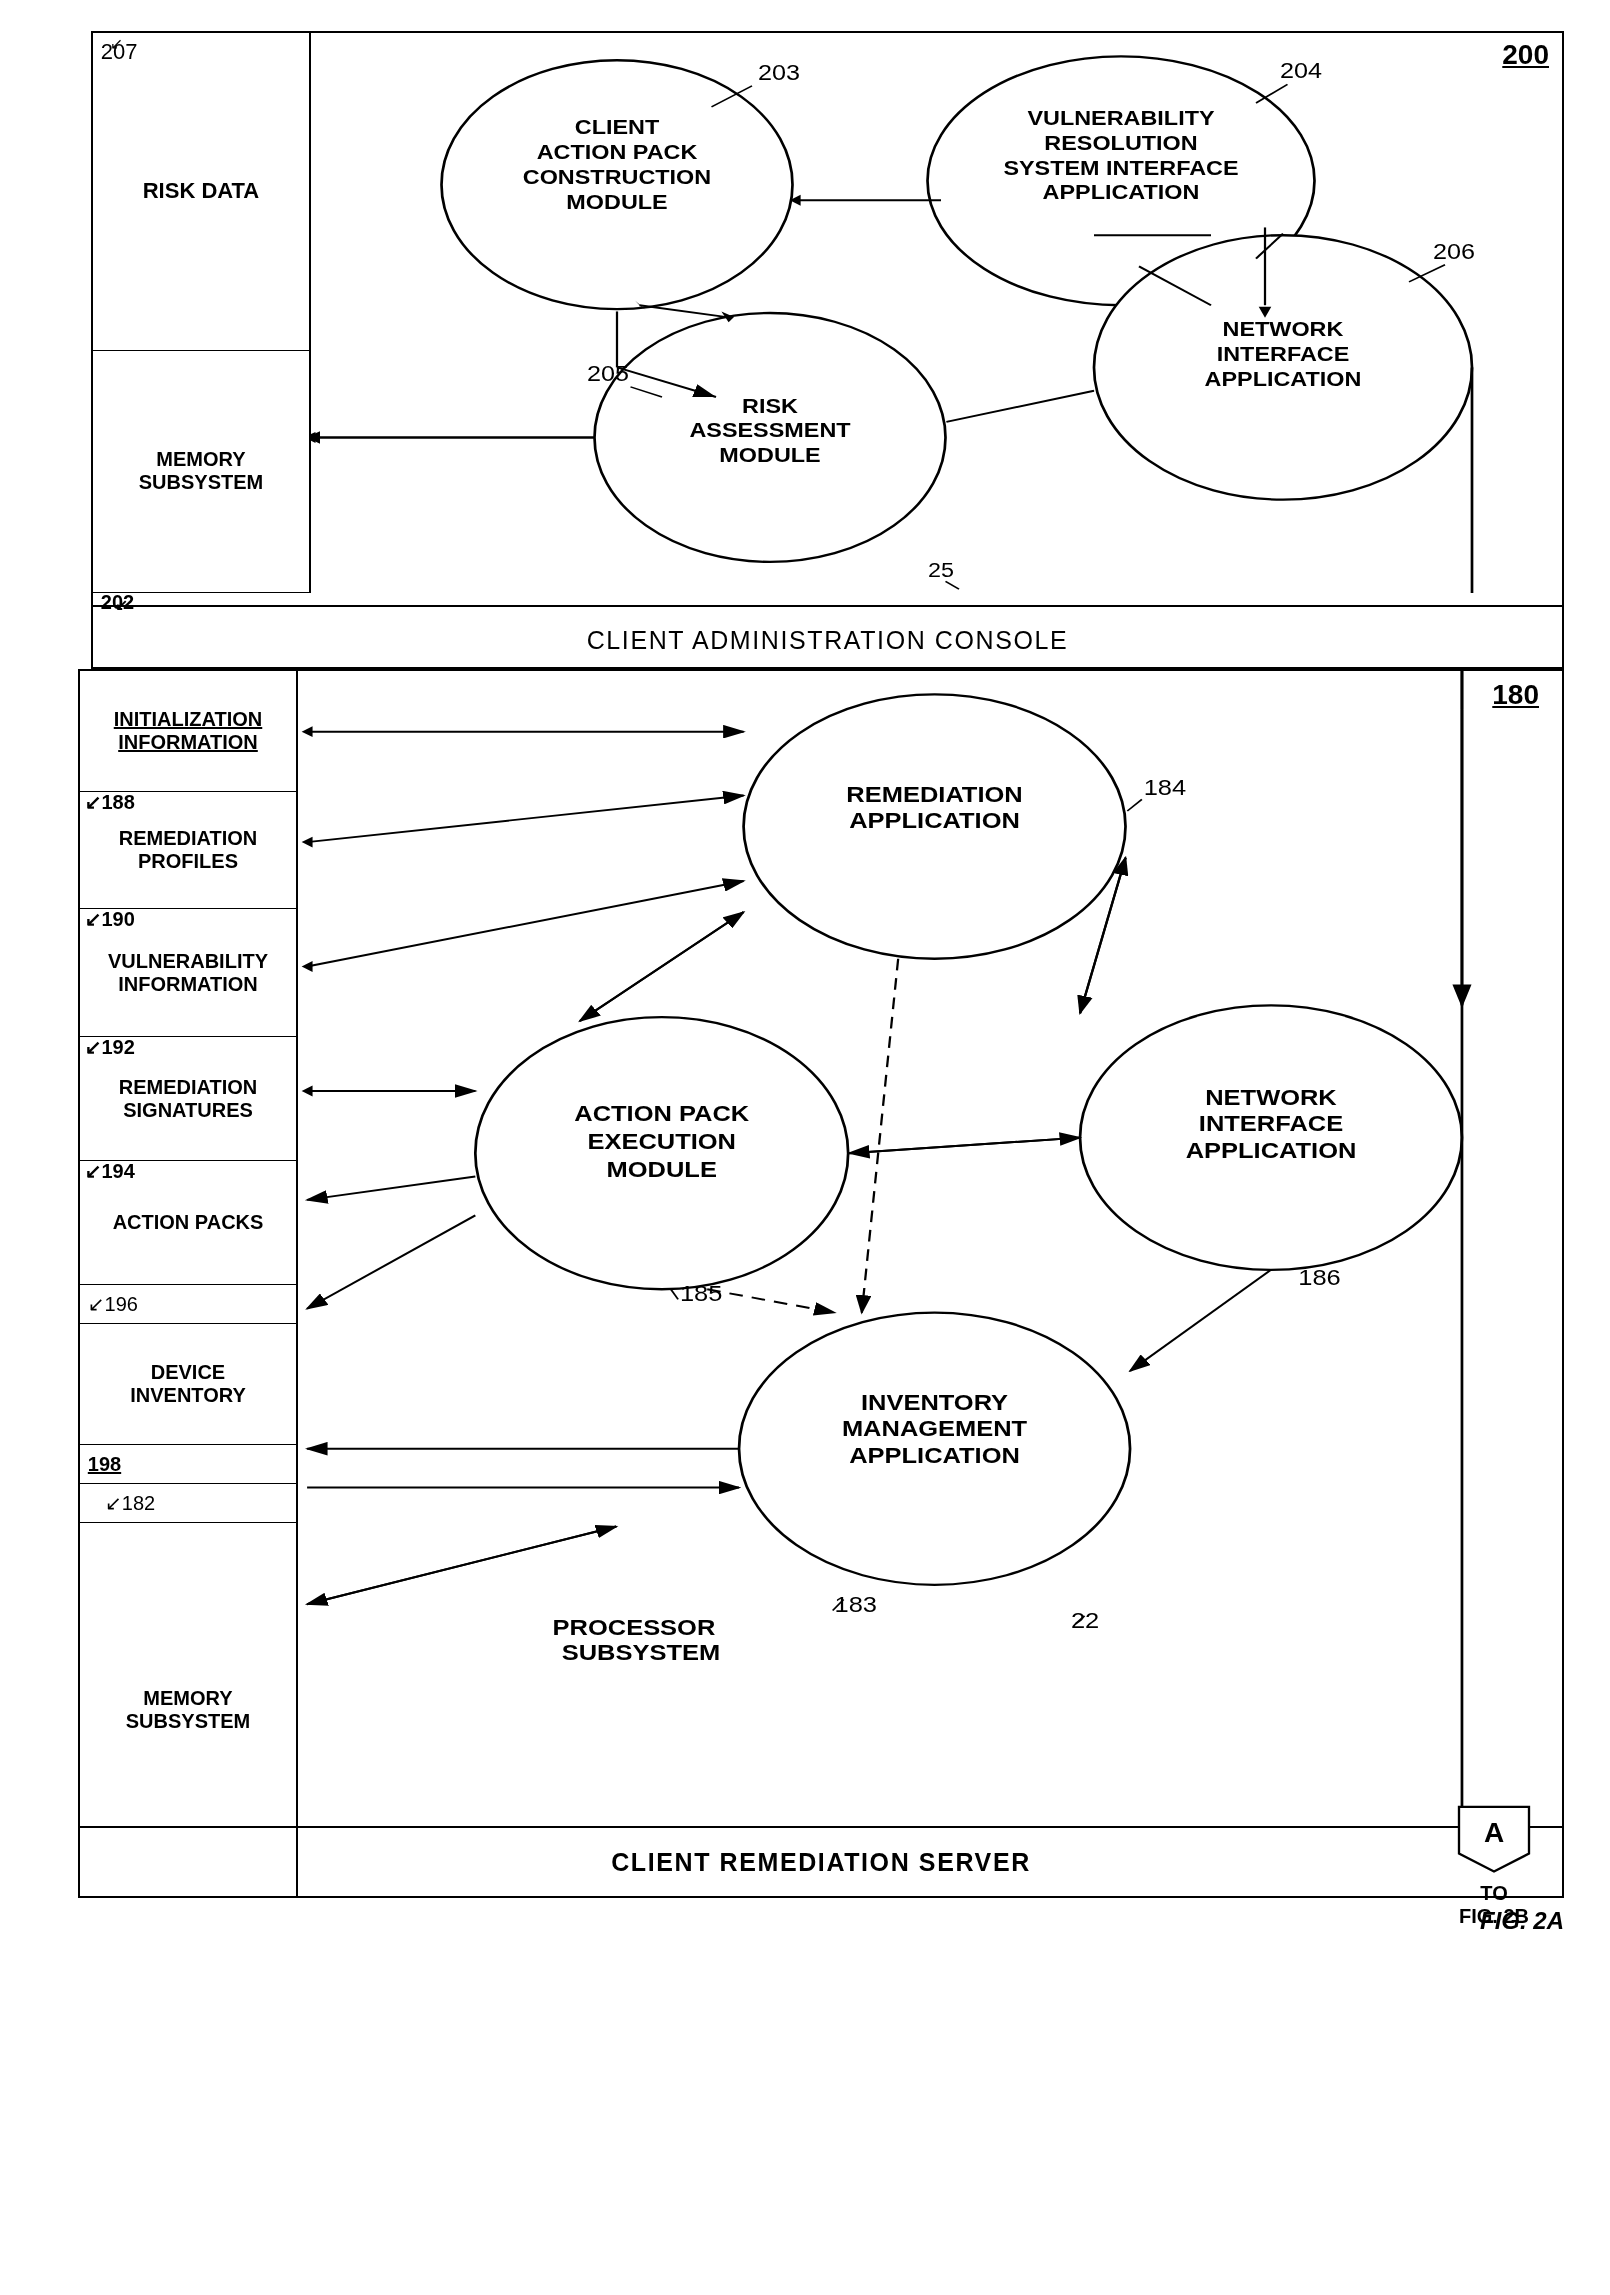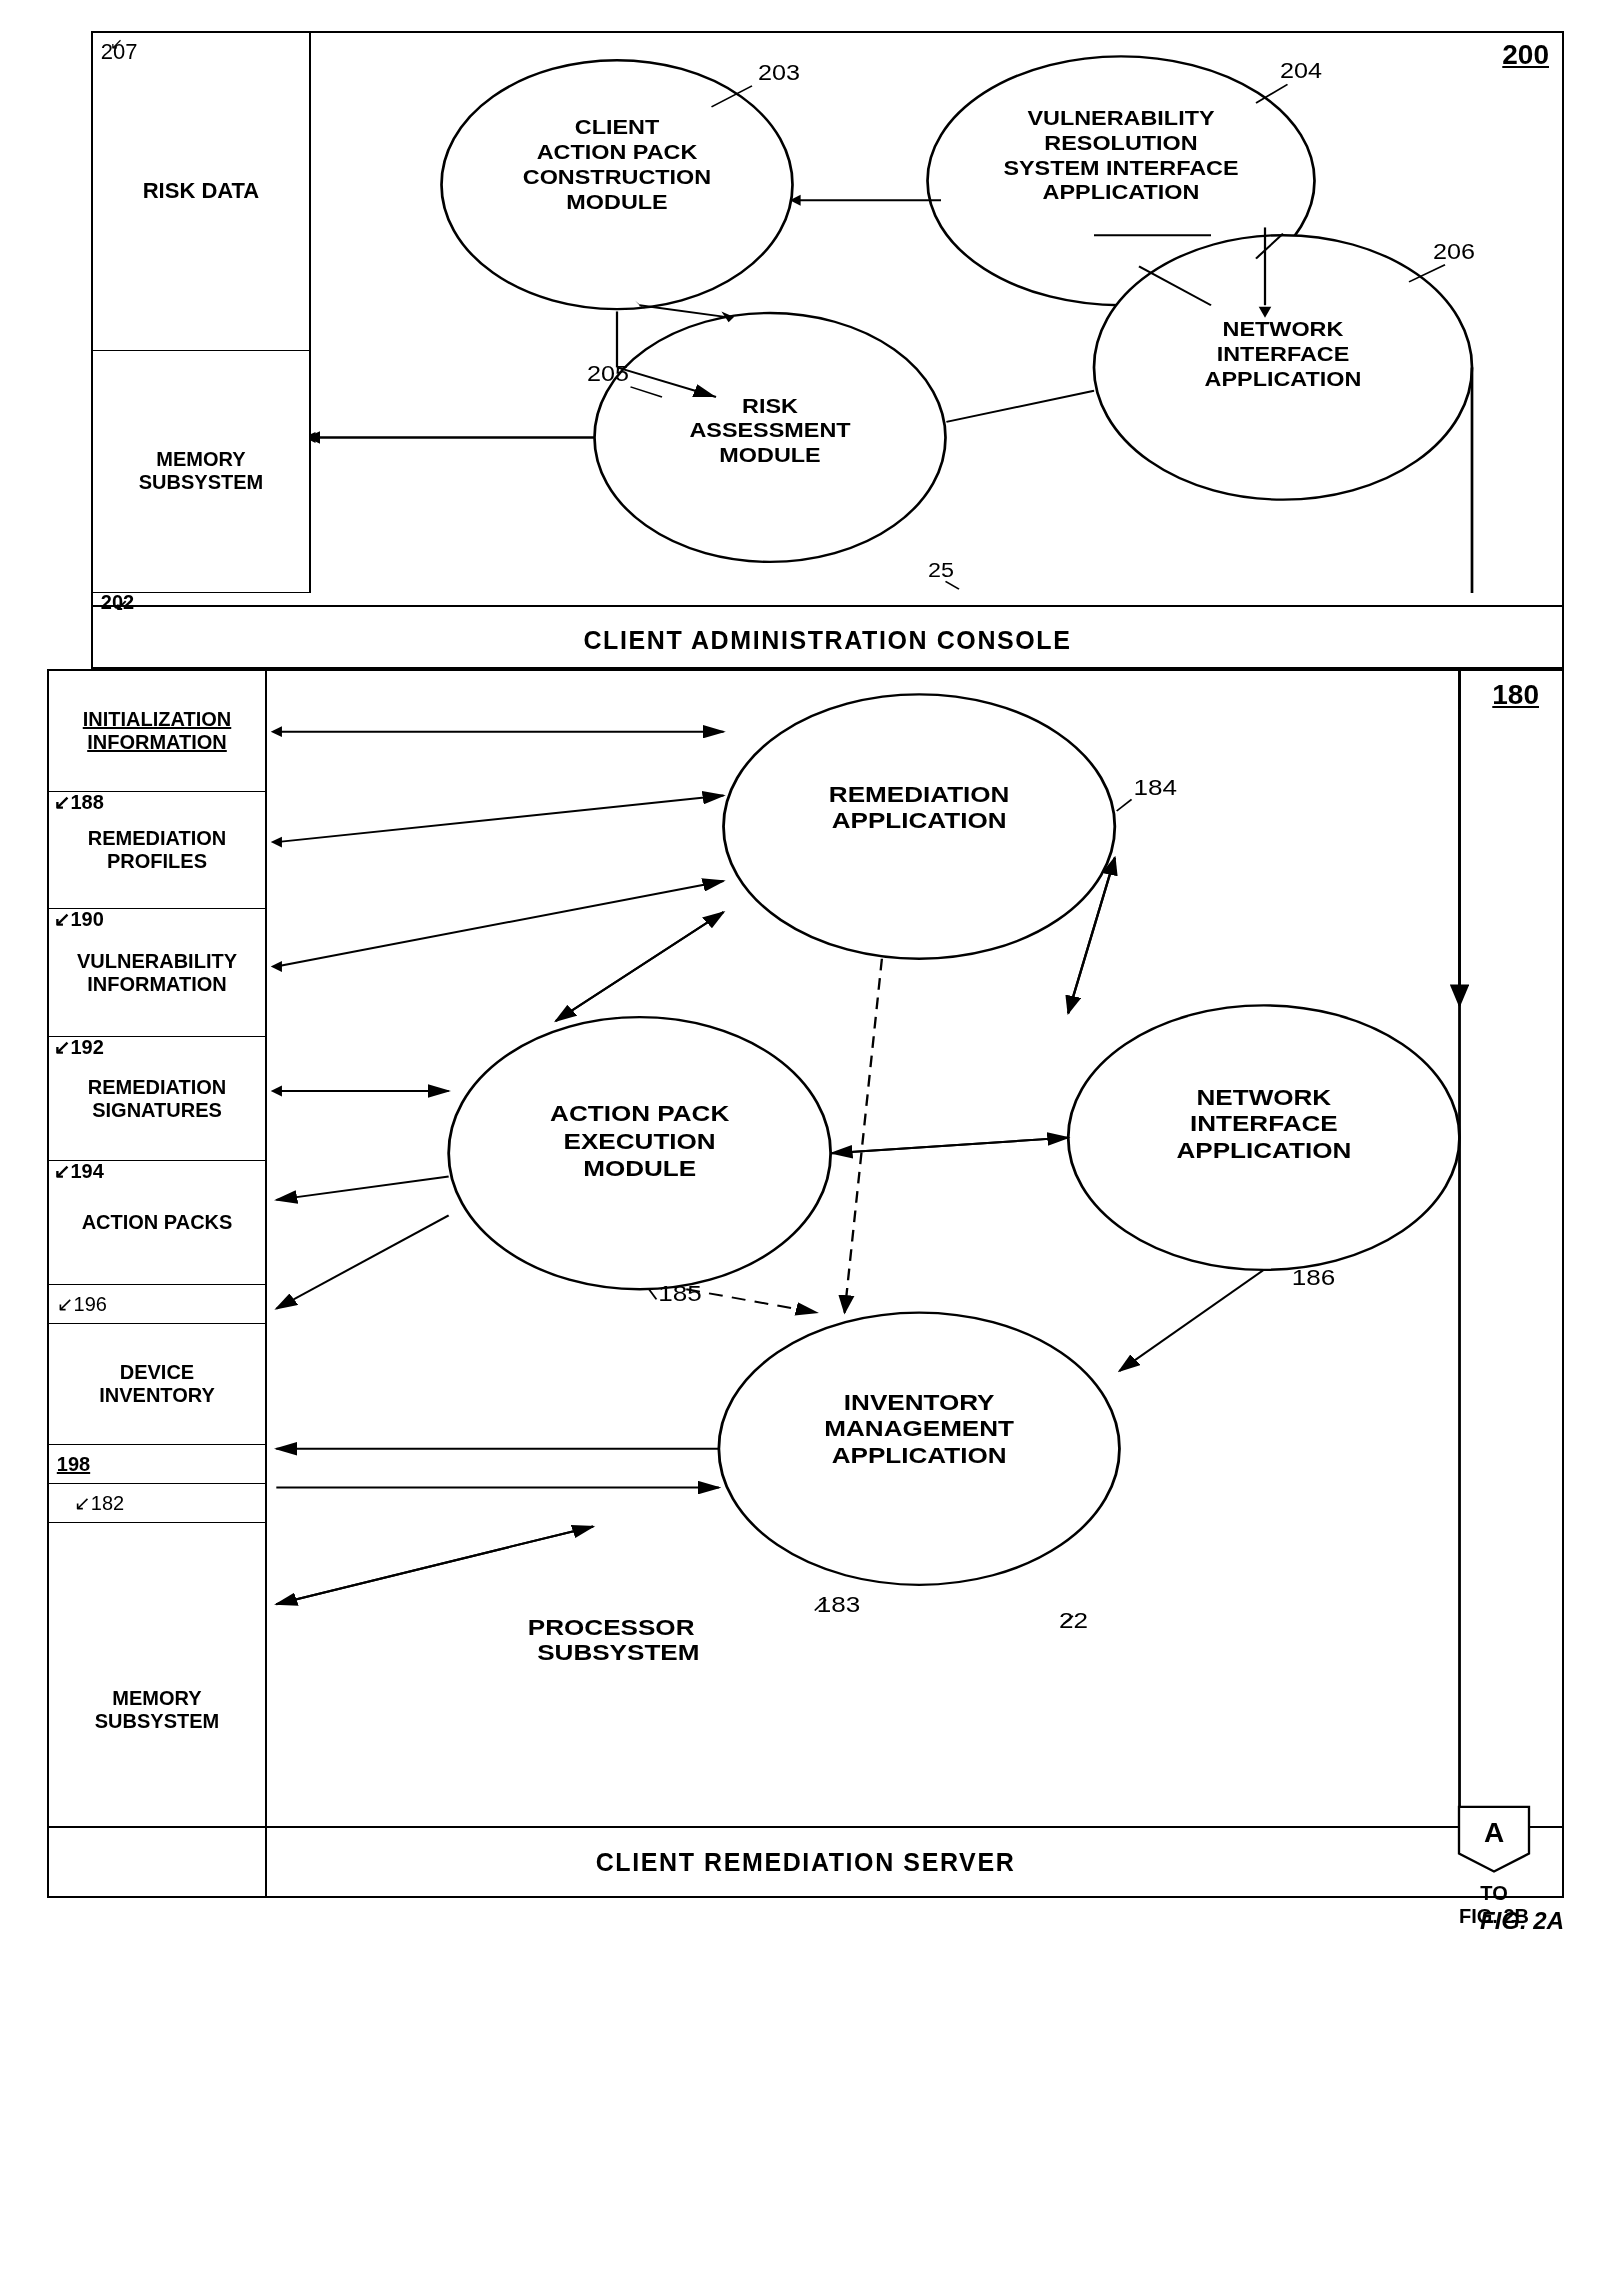--- a/index.html
+++ b/index.html
@@ -63,20 +63,21 @@
       text-align: center;
       padding: 7.8px;
     }
     .top-left-cell.tall { flex: 2; }
     .top-left-cell.medium { flex: 1.5; }
     
     .bottom-diagram {
       border: 2.3px solid #000;
       position: relative;
       margin-top: 0;
+      margin-left: 31px;
     }
     .bottom-left-col {
       position: absolute;
       left: 0;
       top: 0;
       width: 218px;
       border-right: 2.3px solid #000;
       height: 100%;
       display: flex;
       flex-direction: column;
@@ -199,21 +200,21 @@
 
       <line x1="700" y1="215" x2="540" y2="215" stroke="black" stroke-width="2.5"></line>
       <polygon points="544,208 532,215 544,222" fill="black"></polygon>
 
       <line x1="1060" y1="250" x2="1060" y2="260" stroke="black" stroke-width="2.5"></line>
       <line x1="1000" y1="260" x2="870" y2="260" stroke="black" stroke-width="2.5"></line>
 
     </svg>
 
     <div class="top-diagram-label" style="position:absolute; bottom:0; left:0; right:0; height:62px; border-top:2.3px solid #000; display:flex; align-items:center; justify-content:center;">
-      <span style="font-size:25px; font-weight:bold; letter-spacing:1.6px;">CLIENT ADMINISTRATION CONSOLE</span>
+      <span style="font-size:25px; font-weight:normal; letter-spacing:1.6px;">CLIENT ADMINISTRATION CONSOLE</span>
     </div>
   </div>
 
   <div class="bottom-diagram" style="height:1229px; margin-top:0px;">
 
     <div style="position:absolute; right:23px; top:7.8px; font-size:28px; font-weight:bold; text-decoration:underline;">180</div>
 
     <div class="bottom-left-col">
 
       <div class="bottom-left-cell" style="height:121px; position:relative;text-decoration:underline;">

